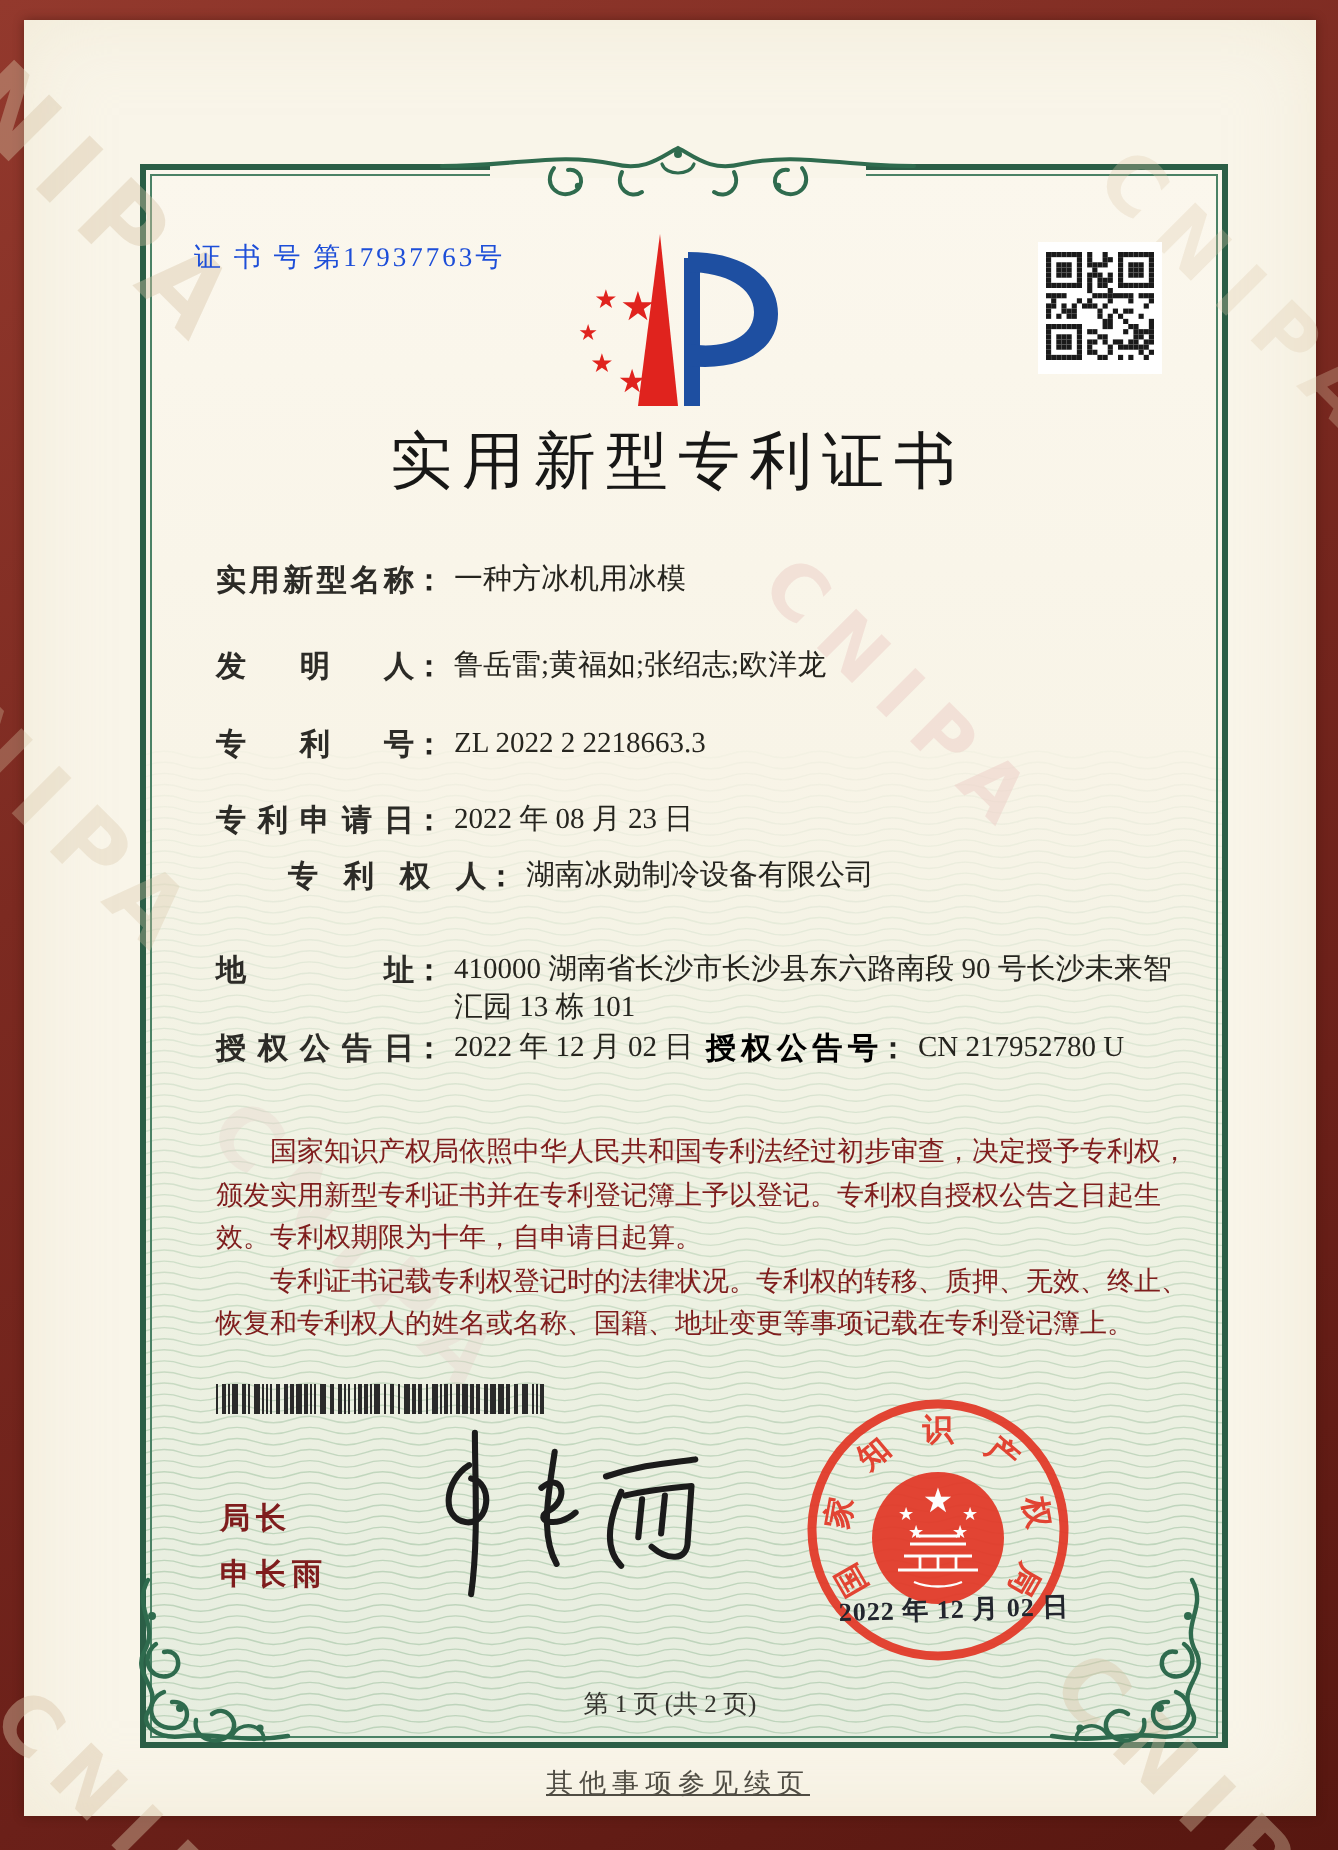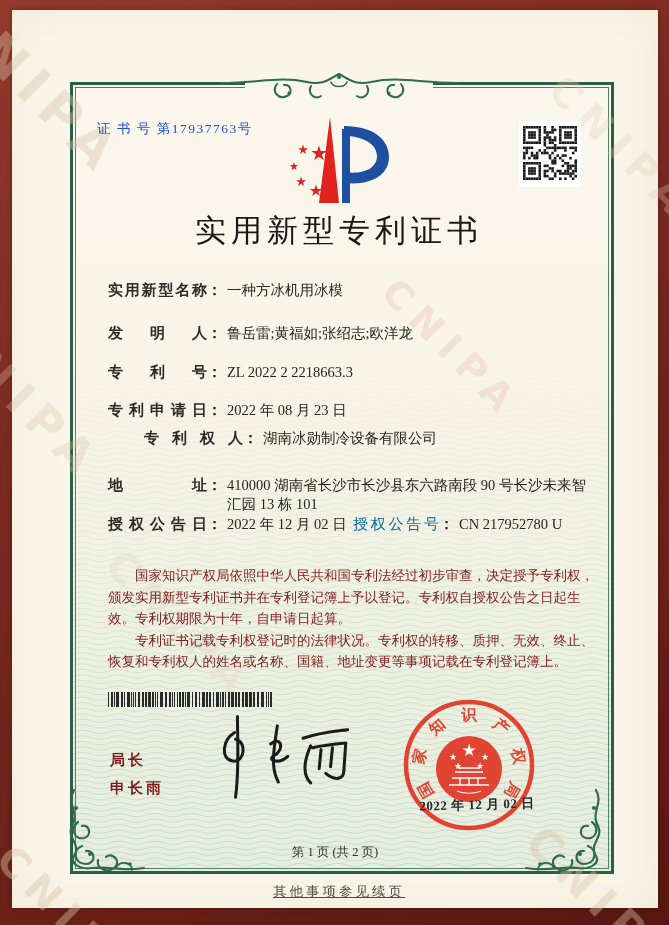--- a/index.html
+++ b/index.html
@@ -23,21 +23,21 @@
   .content{position:absolute;inset:0;z-index:3;}
   .certno{position:absolute;left:85px;top:110px;font-size:13.5px;color:#1d4ed8;letter-spacing:1.5px;}
   .logo{position:absolute;left:270px;top:92px;}
   .qrbox{position:absolute;left:507px;top:111px;width:62px;height:66px;background:#fff;}
   .title{position:absolute;left:58px;top:200px;width:538px;text-align:center;
          font-size:31px;font-weight:normal;color:#171716;letter-spacing:5px;}
   .frow{position:absolute;left:96px;width:486px;font-size:15px;color:#23221e;}
   .flabel{display:inline-block;width:99px;text-align:justify;text-align-last:justify;
           font-weight:bold;color:#2c2b27;vertical-align:top;}
   .flabel2{display:inline-block;width:86px;text-align:justify;text-align-last:justify;
-          font-weight:normal;color:#0369a1;vertical-align:top;}
+          font-weight:bold;color:#000000;vertical-align:top;}
   .fcolon{display:inline-block;font-weight:bold;vertical-align:top;}
   .fvalue{display:inline-block;margin-left:5px;font-size:14.5px;color:#26251f;
           white-space:pre-line;line-height:18.5px;vertical-align:top;max-width:370px;}
   .pair2{position:absolute;left:245px;top:0;}
   .legal{position:absolute;left:96px;top:536px;width:486px;font-size:13.5px;
          line-height:21.5px;color:#7f1d1d;margin-top:19px;}
   .legal p{margin:0;text-indent:2em;}
   .barcode{position:absolute;left:96px;top:682px;}
   .bureau{position:absolute;left:98px;top:736px;font-family:"Liberation Sans","DejaVu Sans",sans-serif;
           font-weight:bold;font-size:15px;color:#7f1d1d;letter-spacing:3px;line-height:28px;}

